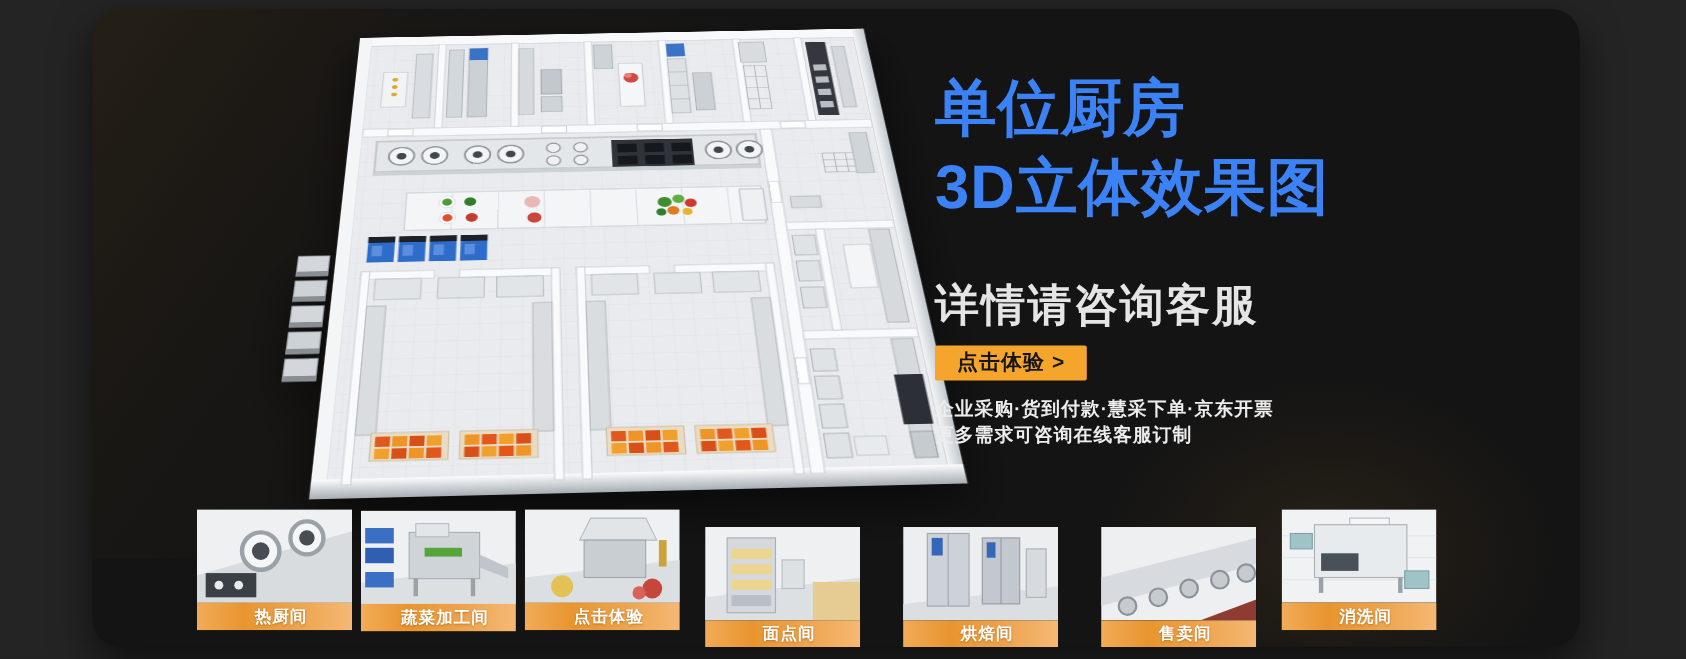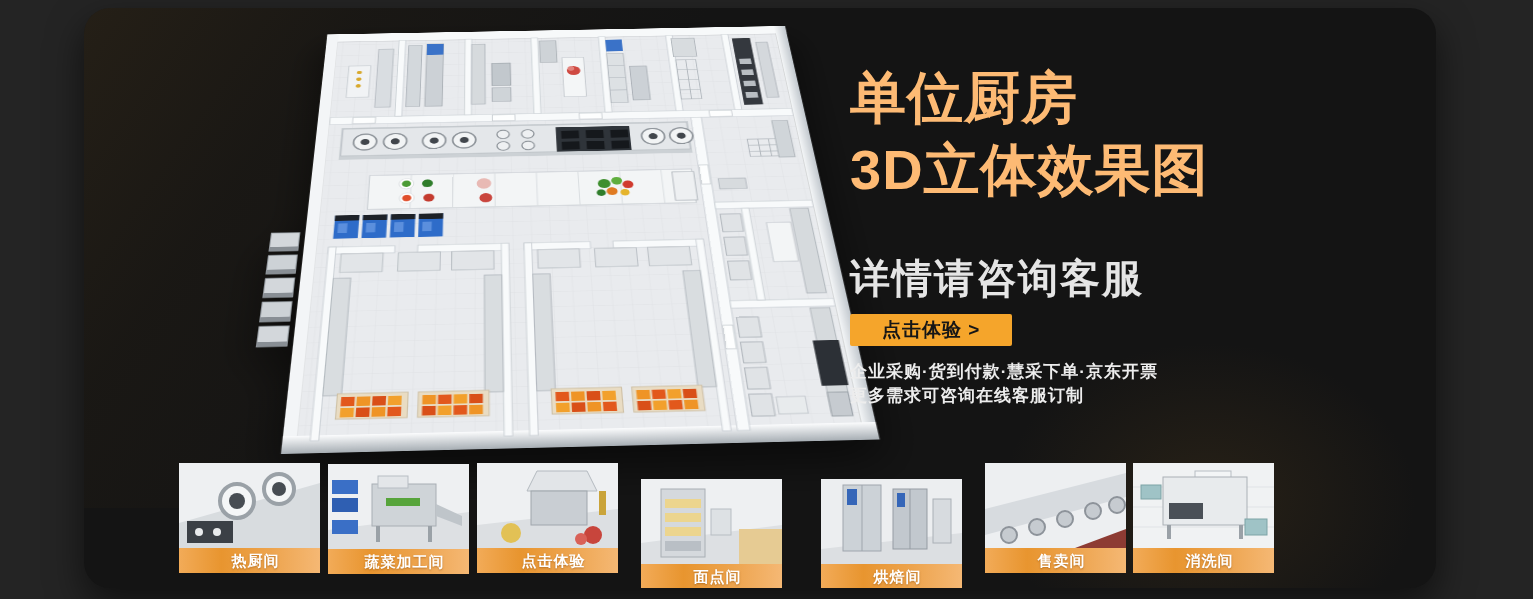--- a/index.html
+++ b/index.html
@@ -10,25 +10,25 @@
          background:#141414;overflow:hidden;box-shadow:0 16px 36px rgba(0,0,0,.55);}
   .glow{position:absolute;pointer-events:none;}
   .glow-a{left:-40px;top:-60px;width:980px;height:560px;
           background:linear-gradient(125deg,rgba(86,64,30,.30) 0%,rgba(60,45,22,.14) 26%,rgba(0,0,0,0) 52%);}
   .glow-b{left:860px;top:220px;width:600px;height:380px;
           background:radial-gradient(48% 58% at 44% 72%,rgba(96,70,30,.26),rgba(0,0,0,0) 72%);}
   .plan-wrap{position:absolute;left:185px;top:-103px;width:560px;height:612px;
              transform:perspective(1700px) rotateX(48deg) rotateZ(-1.8deg);transform-origin:50% 50%;}
   .plan-svg{width:100%;height:100%;display:block;filter:drop-shadow(0 22px 24px rgba(0,0,0,.55));}
   .hero{position:absolute;left:766px;top:54px;width:540px;}
-  .title{color:#fdba74;font-size:56px;line-height:72px;font-weight:900;letter-spacing:1px;}
+  .title{color:#3b82f6;font-size:56px;line-height:72px;font-weight:900;letter-spacing:1px;}
   .subtitle{margin-top:50px;font-size:40px;line-height:44px;font-weight:800;color:#e5e5e5;letter-spacing:2px;}
   .cta{margin-top:14px;display:inline-block;border:0;background:#F5A52B;color:#161616;
        font-family:inherit;font-size:19px;font-weight:700;line-height:32px;height:32px;
-       padding:0 32px;border-radius:2px;cursor:pointer;letter-spacing:1px;}
+       padding:0 20px;border-radius:2px;cursor:pointer;letter-spacing:1px;}
   .info{margin-top:14px;color:#ededed;font-size:17px;line-height:24px;font-weight:600;letter-spacing:1px;}
   .thumbs{position:absolute;left:95px;top:455px;display:flex;gap:7px;}
   .thumb{width:141px;height:110px;background:#101010;position:relative;cursor:pointer;overflow:hidden;}
   .thumb svg{display:block;width:141px;height:85px;}
   .cap{position:absolute;left:0;bottom:0;width:100%;height:25px;line-height:25px;text-align:center;
        color:#fff;font-size:15px;font-weight:700;letter-spacing:1px;
        background:linear-gradient(90deg,#f2ab58 0%,#e8952f 30%,#eda44e 65%,#f5b874 100%);
        text-shadow:0 1px 2px rgba(120,60,0,.45);padding-left:12px;}
 </style>
 </head>
@@ -396,21 +396,21 @@
           <rect x="26" y="10" width="10" height="16" fill="#3566b8"></rect>
           <line x1="41" y1="6" x2="41" y2="72" stroke="#9fa6ad"></line>
           <rect x="72" y="10" width="34" height="60" fill="#c2c8ce" stroke="#959ca3"></rect>
           <rect x="76" y="14" width="8" height="14" fill="#3566b8"></rect>
           <line x1="89" y1="10" x2="89" y2="70" stroke="#959ca3"></line>
           <rect x="112" y="20" width="18" height="44" fill="#d7dbdf" stroke="#aab0b6"></rect>
         </svg>
         <figcaption class="cap">烘焙间</figcaption>
       </figure>
 
-      <figure class="thumb" style="margin:0">
+      <figure class="thumb" style="margin:16px">
         <svg viewBox="0 0 141 85">
           <rect width="141" height="85" fill="#edeff1"></rect>
           <polygon points="90,85 141,66 141,85" fill="#8d3b33"></polygon>
           <polygon points="0,46 141,10 141,34 0,72" fill="#d7dbdf"></polygon>
           <circle cx="24" cy="72" r="8" fill="#c6cbd0" stroke="#8d939a" stroke-width="2"></circle>
           <circle cx="52" cy="64" r="8" fill="#c6cbd0" stroke="#8d939a" stroke-width="2"></circle>
           <circle cx="80" cy="56" r="8" fill="#c6cbd0" stroke="#8d939a" stroke-width="2"></circle>
           <circle cx="108" cy="48" r="8" fill="#c6cbd0" stroke="#8d939a" stroke-width="2"></circle>
           <circle cx="132" cy="42" r="8" fill="#c6cbd0" stroke="#8d939a" stroke-width="2"></circle>
         </svg>

